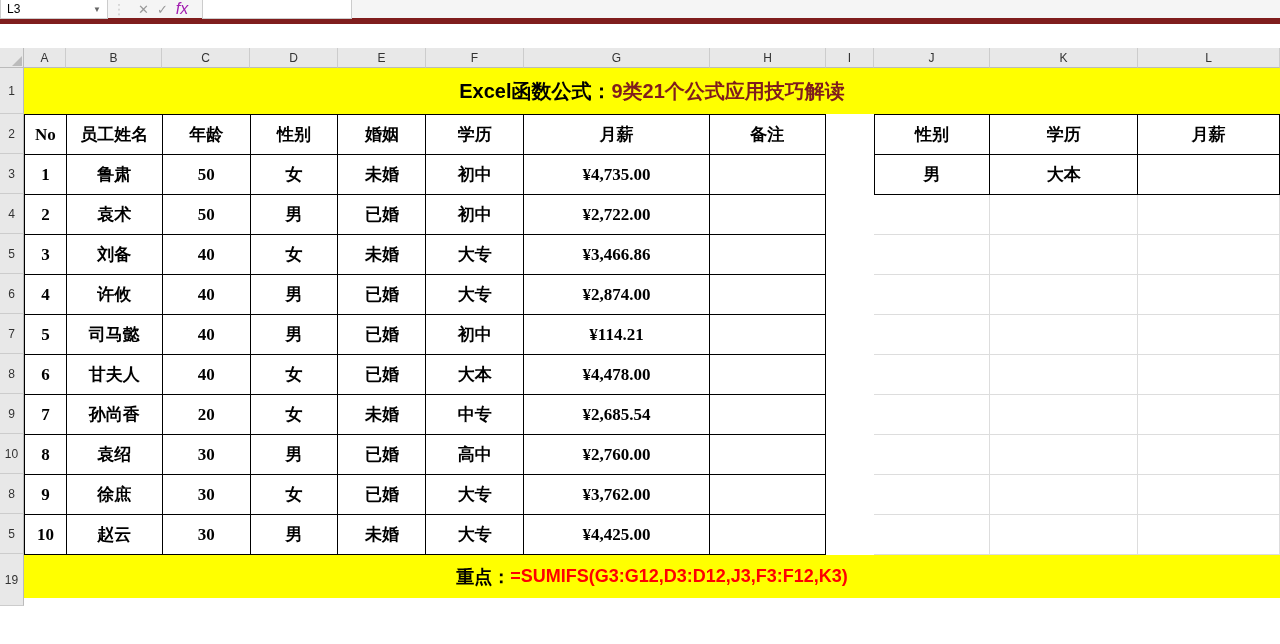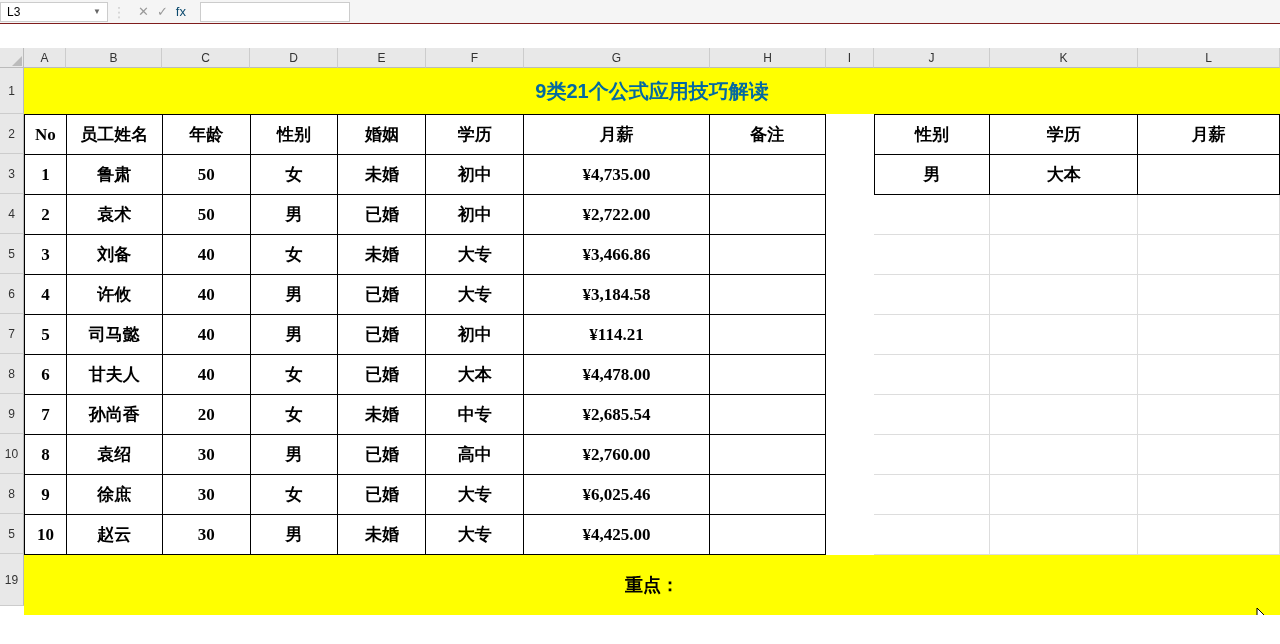--- a/index.html
+++ b/index.html
@@ -2,40 +2,40 @@
 <html><head>
   <meta charset="utf-8">
   <style>
     * { box-sizing: border-box; margin: 0; padding: 0; }
     body { font-family: "Microsoft YaHei", Arial, sans-serif; background: #fff; font-size: 14px; }
     
     .formula-bar {
       display: flex;
       align-items: center;
       height: 24px;
-      border-bottom: 1px solid #7f1d1d;
+      border-bottom: 6px solid #7f1d1d;
       background: #f5f5f5;
     }
     .name-box {
       width: 108px;
       height: 20px;
       border: 1px solid #ccc;
       background: #fff;
       padding: 0 6px;
       display: flex;
       align-items: center;
       justify-content: space-between;
       font-size: 12px;
     }
     .name-box-text { flex: 1; }
     .name-box-arrow { font-size: 8px; color: #666; }
     .fb-sep { color: #ccc; padding: 0 4px; font-size: 14px; }
     .fb-icons { display: flex; align-items: center; gap: 8px; padding: 0 8px; color: #999; }
     .fb-icon { cursor: default; font-size: 13px; }
-    .fx { font-size: 13px; color: #0c4a6e; padding-right: 6px; }
+    .fx { font-style: italic; font-size: 16px; color: #a21caf; padding-right: 6px; }
     .formula-input {
       flex: 1;
       height: 20px;
       border: 1px solid #ccc;
       background: #fff;
       font-size: 12px;
       padding: 0 4px;
       max-width: 150px;
     }
     .spacer-row { height: 24px; background: #fff; }
@@ -86,21 +86,21 @@
     .title-row {
       height: 46px;
       background: yellow;
       display: flex;
       align-items: center;
       justify-content: center;
       font-weight: bold;
       font-size: 20px;
     }
     .title-black { color: #000; }
-    .title-red { color: #0369a1; }
+    .title-red { color: #7f1d1d; }
     
     .data-table { border-collapse: collapse; }
     .data-table th, .data-table td {
       border: 1.5px solid #000;
       text-align: center;
       vertical-align: middle;
       font-size: 17px;
       font-weight: bold;
       height: 40px;
       font-family: "SimSun", "Microsoft YaHei", serif;
@@ -122,21 +122,21 @@
     .side-table td, .side-table th {
       border: 1.5px solid #000;
       text-align: center;
       vertical-align: middle;
       font-size: 17px;
       font-weight: bold;
       height: 40px;
     }
     
     .footer-row {
-      height: 60px;
+      height: 43px;
       background: yellow;
       display: flex;
       align-items: center;
       justify-content: center;
       font-weight: bold;
       font-size: 18px;
     }
     .footer-label { color: #000; }
     .footer-formula { color: red; }
     
@@ -201,20 +201,21 @@
       <div class="col-header col-F">F</div>
       <div class="col-header col-G">G</div>
       <div class="col-header col-H">H</div>
       <div class="col-header col-I">I</div>
       <div class="col-header col-J">J</div>
       <div class="col-header col-K">K</div>
       <div class="col-header col-L">L</div>
     </div>
 
     <div class="title-row" style="width:1256px">
+      <span class="title-black">Excel函数公式：</span>
       <span class="title-red">9类21个公式应用技巧解读</span>
     </div>
 
     <div style="display:flex">
       <table class="data-table">
         <tbody>
             <tr>
           <th class="col-A">No</th>
           <th class="col-B">员工姓名</th>
           <th class="col-C">年龄</th>
@@ -256,21 +257,21 @@
               <td class="col-G">¥3,466.86</td>
               <td class="col-H"></td>
             </tr>
             <tr>
               <td class="col-A">4</td>
               <td class="col-B">许攸</td>
               <td class="col-C">40</td>
               <td class="col-D">男</td>
               <td class="col-E">已婚</td>
               <td class="col-F">大专</td>
-              <td class="col-G">¥3,184.58</td>
+              <td class="col-G">¥2,874.00</td>
               <td class="col-H"></td>
             </tr>
             <tr>
               <td class="col-A">5</td>
               <td class="col-B">司马懿</td>
               <td class="col-C">40</td>
               <td class="col-D">男</td>
               <td class="col-E">已婚</td>
               <td class="col-F">初中</td>
               <td class="col-G">¥114.21</td>
@@ -306,21 +307,21 @@
               <td class="col-G">¥2,760.00</td>
               <td class="col-H"></td>
             </tr>
             <tr>
               <td class="col-A">9</td>
               <td class="col-B">徐庶</td>
               <td class="col-C">30</td>
               <td class="col-D">女</td>
               <td class="col-E">已婚</td>
               <td class="col-F">大专</td>
-              <td class="col-G">¥6,025.46</td>
+              <td class="col-G">¥3,762.00</td>
               <td class="col-H"></td>
             </tr>
             <tr>
               <td class="col-A">10</td>
               <td class="col-B">赵云</td>
               <td class="col-C">30</td>
               <td class="col-D">男</td>
               <td class="col-E">未婚</td>
               <td class="col-F">大专</td>
               <td class="col-G">¥4,425.00</td>
@@ -391,19 +392,20 @@
               <div class="col-J" style="border-bottom: 1px solid rgb(221, 221, 221); border-right: 1px solid rgb(221, 221, 221);"></div>
               <div class="col-K" style="border-bottom: 1px solid rgb(221, 221, 221); border-right: 1px solid rgb(221, 221, 221);"></div>
               <div class="col-L" style="border-bottom: 1px solid rgb(221, 221, 221); border-right: 1px solid rgb(221, 221, 221);"></div>
             </div>
           </div>
       </div>
     </div>
 
     <div class="footer-row" style="width:1256px">
       <span class="footer-label">重点：</span>
+      <span class="footer-formula">=SUMIFS(G3:G12,D3:D12,J3,F3:F12,K3)</span>
     </div>
 
     <svg class="cursor" style="position:absolute;left:1232px;top:560px" viewBox="0 0 12 18">
       <path d="M0 0 L0 14 L3.5 11 L6 17 L8 16 L5.5 10 L10 10 Z" fill="white" stroke="black" stroke-width="1"></path>
     </svg>
   </div>
 </div>
 
 </body></html>

